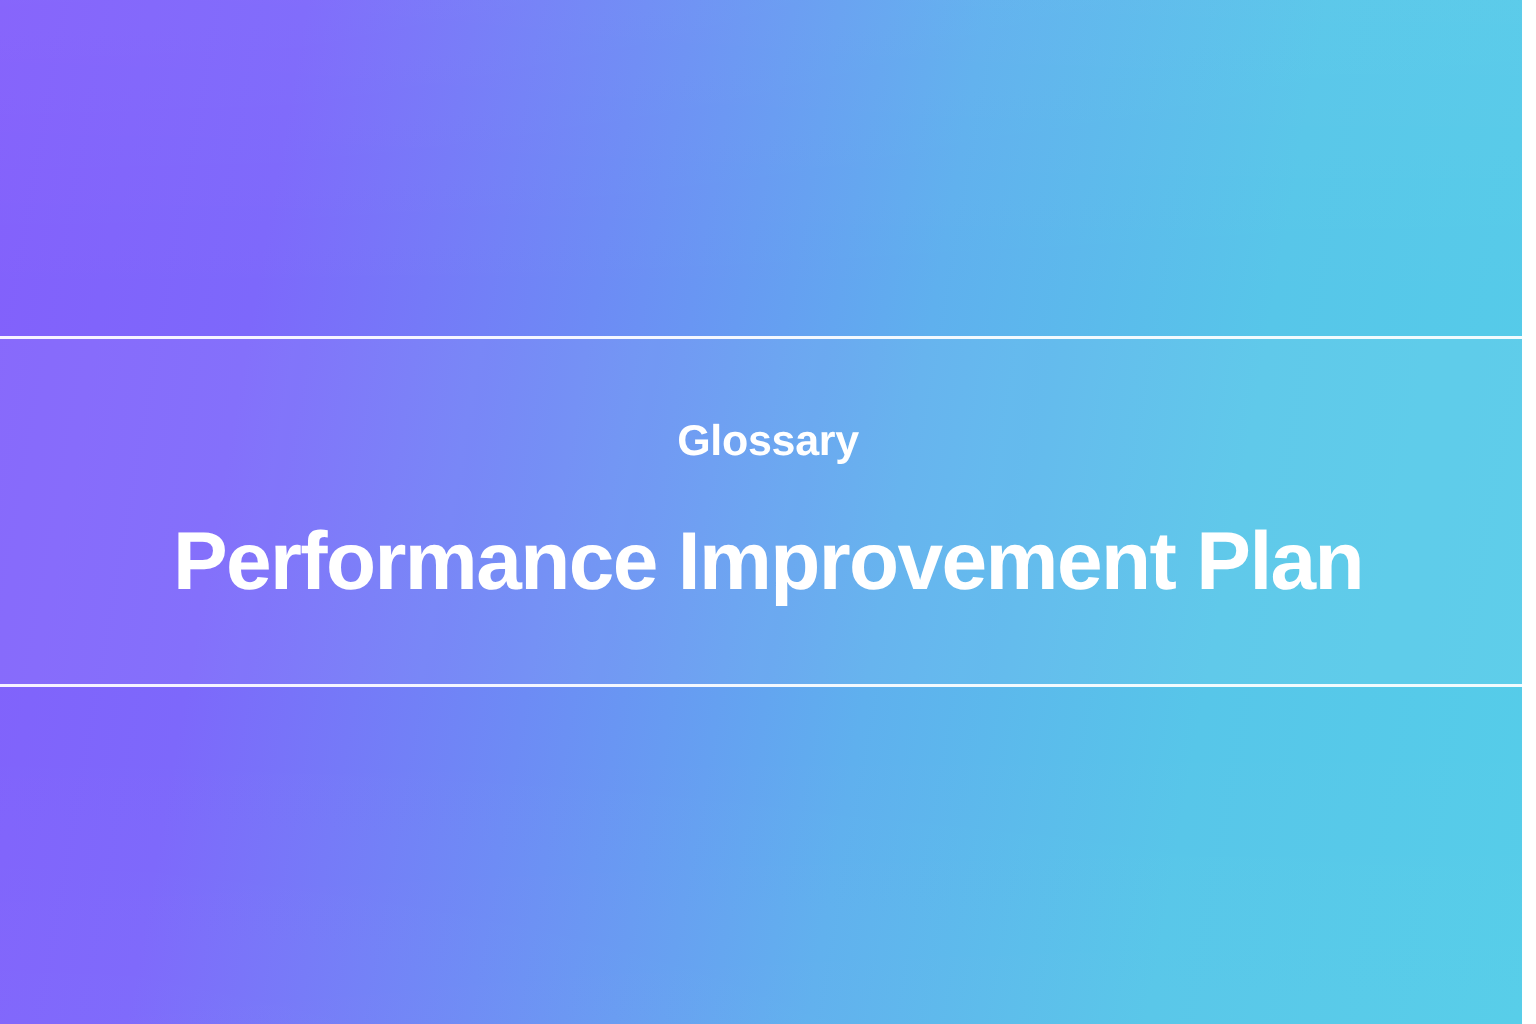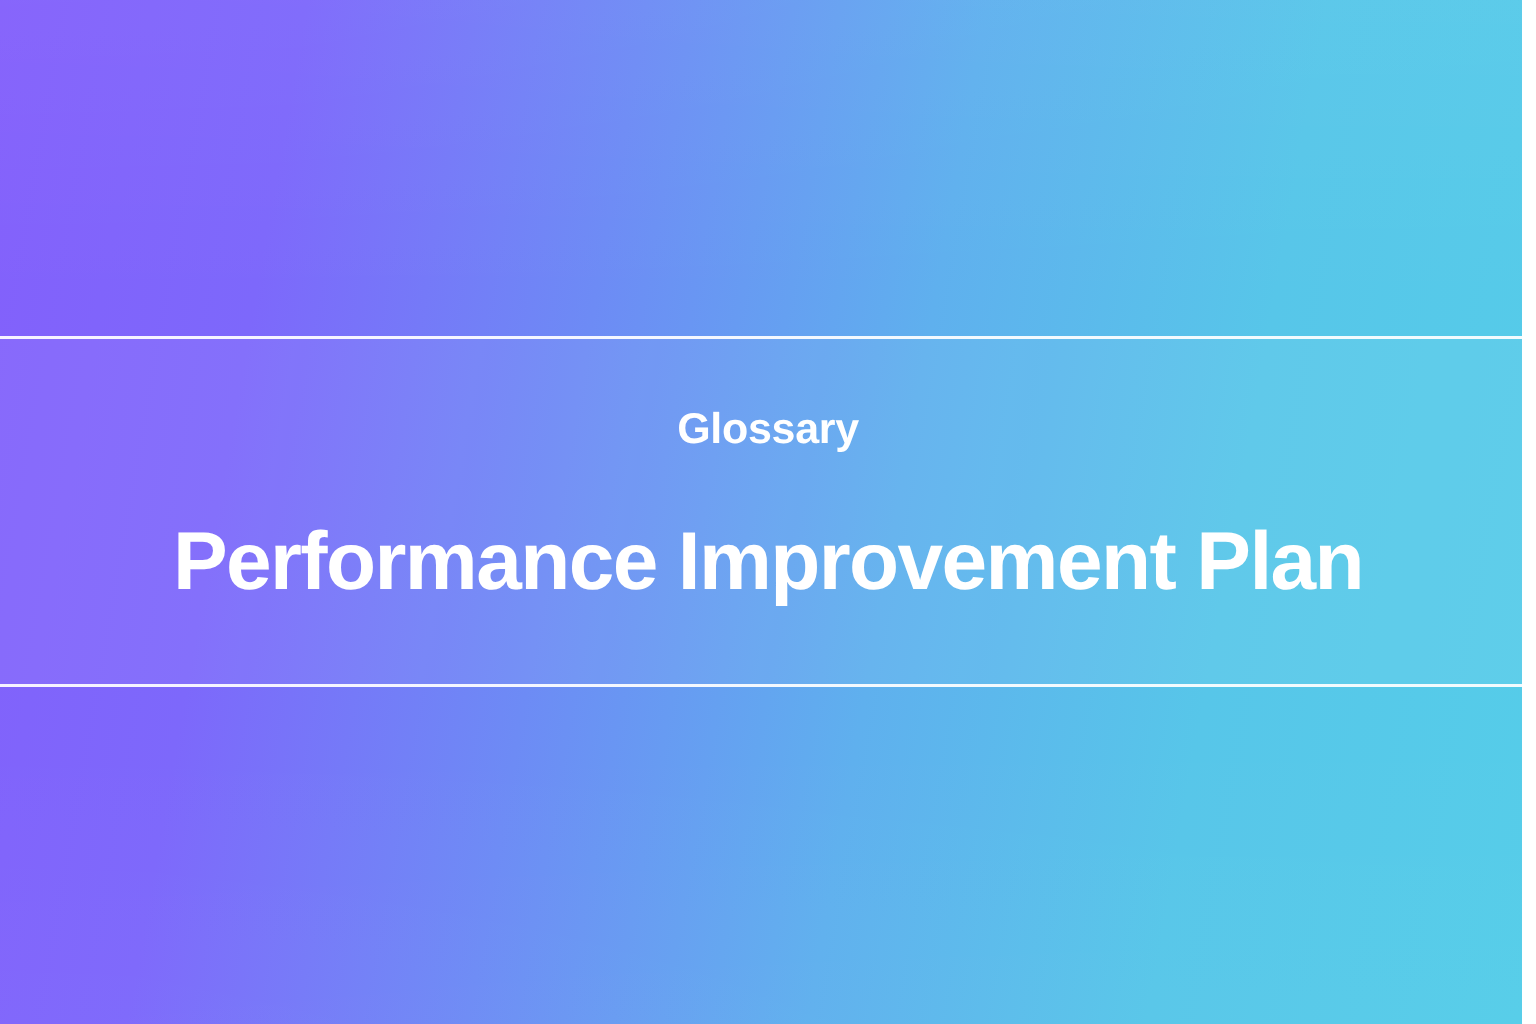--- a/index.html
+++ b/index.html
@@ -65,21 +65,21 @@
     text-align: center;
     text-rendering: geometricPrecision;
   }
 
   .hero-title {
     font-size: 82px;
     font-weight: 700;
     color: #ffffff;
     letter-spacing: -1.6px;
     line-height: 1;
-    margin: 12px;
+    margin: 0;
     text-align: center;
     white-space: nowrap;
     text-rendering: geometricPrecision;
   }
 </style>
 </head>
 <body>
 
 <div id="hero">
 

